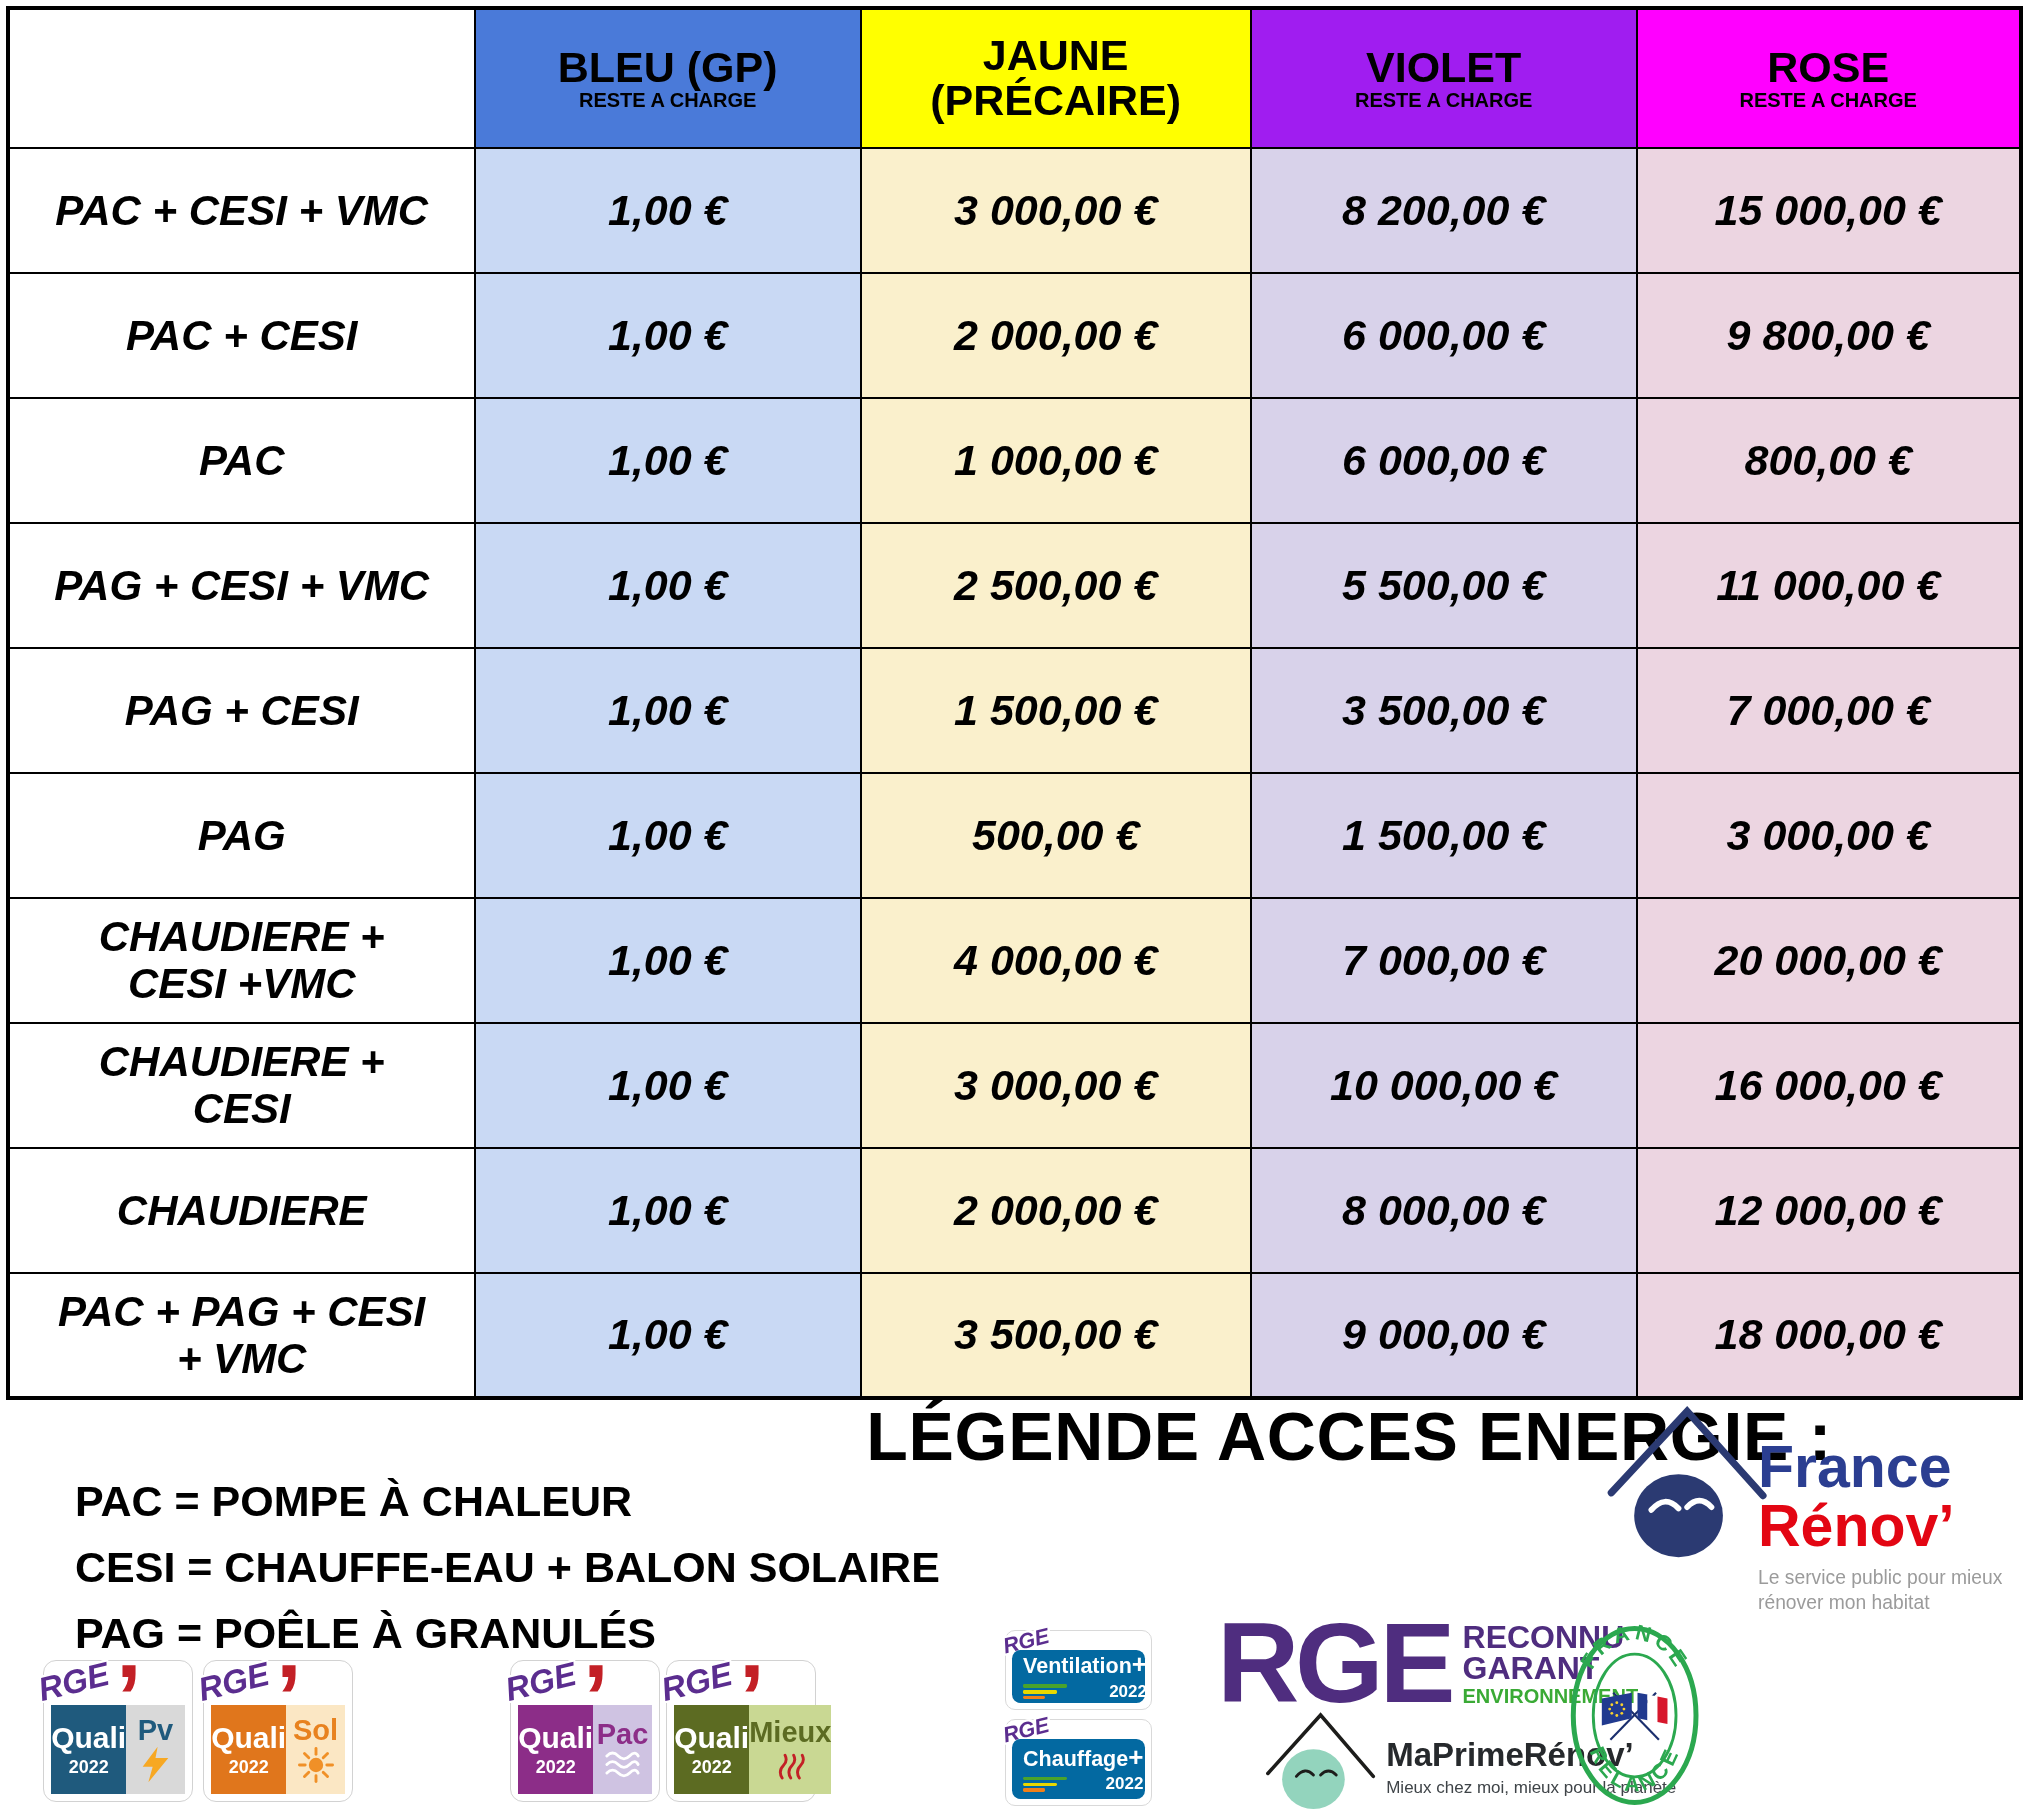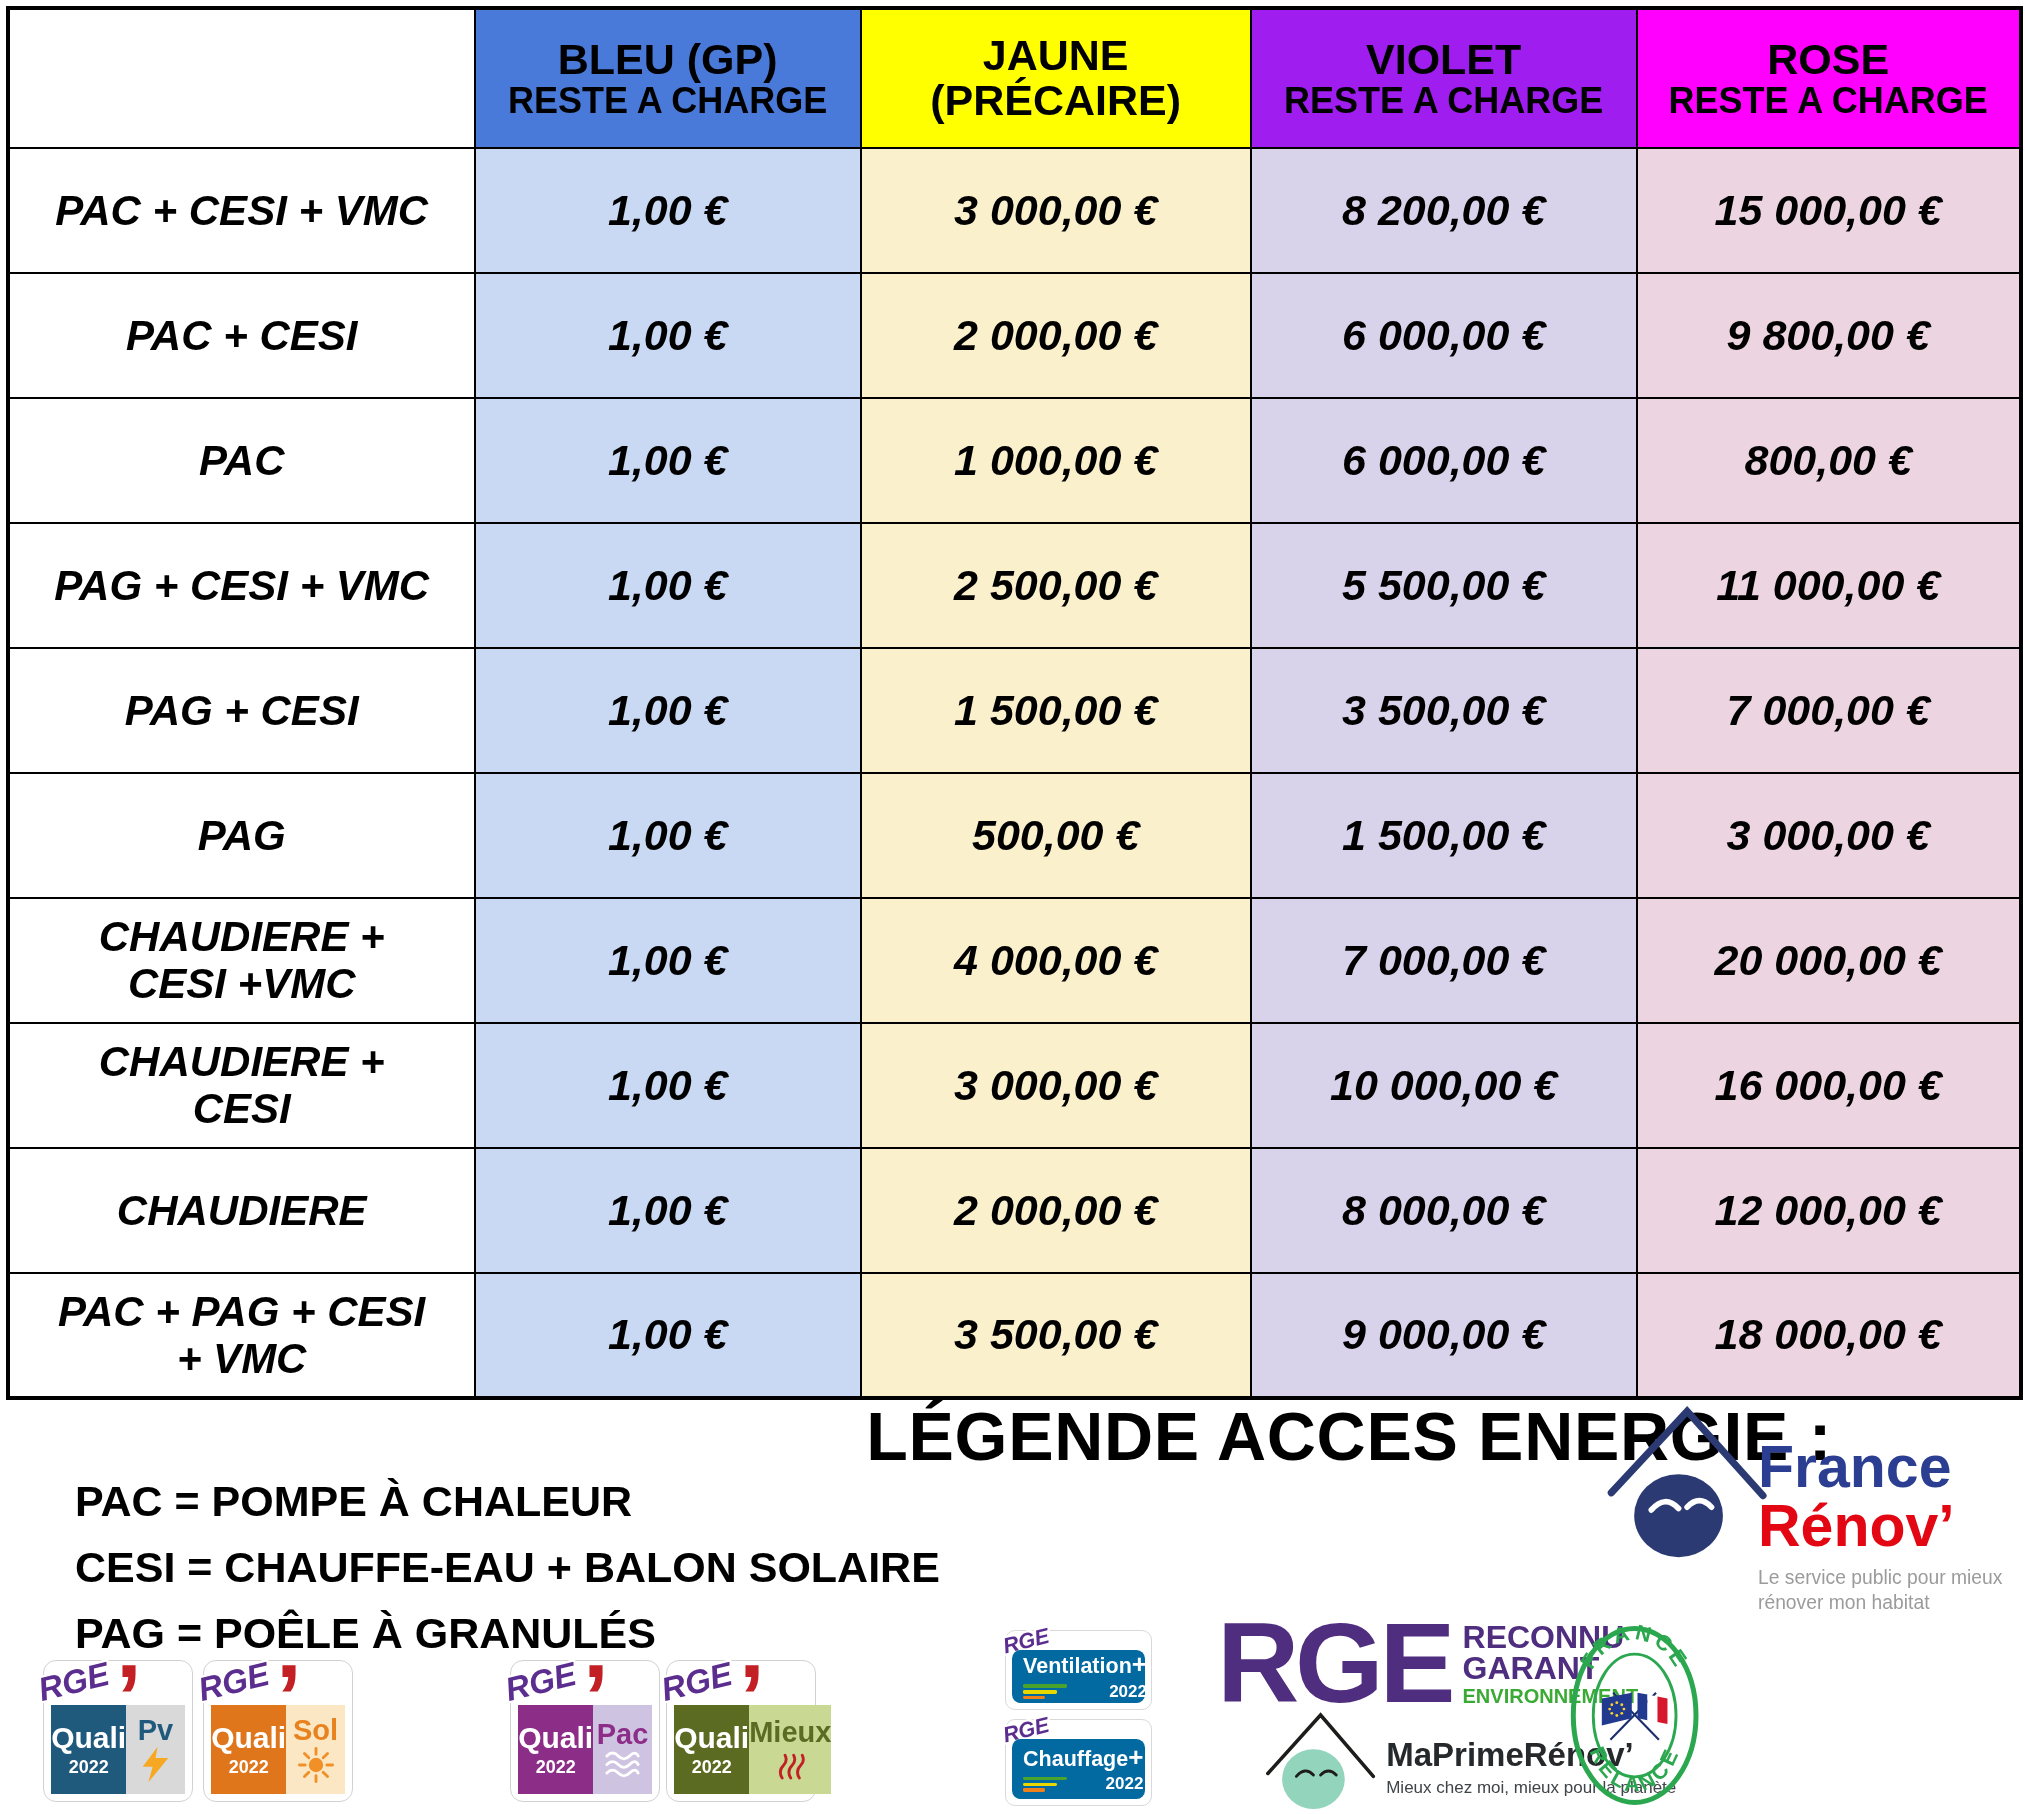--- a/index.html
+++ b/index.html
@@ -7,21 +7,21 @@
         font-family:"Liberation Sans", sans-serif;color:#000;}
 
   
   #price-table{position:absolute;left:5.7px;top:5.7px;width:2014px;border-collapse:collapse;table-layout:fixed;}
   #price-table th,#price-table td{border:2.9px solid #000;text-align:center;vertical-align:middle;padding:0;}
   #price-table{border:4.3px solid #000;}
   th.corner{background:#fff;}
   #price-table thead tr{height:140px;}
   #price-table tbody tr{height:125px;font-style:italic;}
   .head-title{font-size:43px;font-weight:800;line-height:1.05;}
-  .head-sub{font-size:36px;font-weight:800;line-height:1.05;}
+  .head-sub{font-size:20px;font-weight:800;line-height:1.05;}
   .head-sub.big{font-size:43px;}
   td.row-label{font-size:42px;font-weight:800;background:#fff;white-space:pre-line;line-height:1.12;padding:0 4.3px;}
   td.price-cell{font-size:43px;font-weight:800;}
 
   
   #legend-title{position:absolute;left:0;top:1397px;width:1832px;text-align:right;
                 font-size:68px;font-weight:800;letter-spacing:0.7px;}
   #legend-items{position:absolute;left:75px;top:1468px;font-size:43px;font-weight:800;line-height:66px;white-space:nowrap;}
 
   

